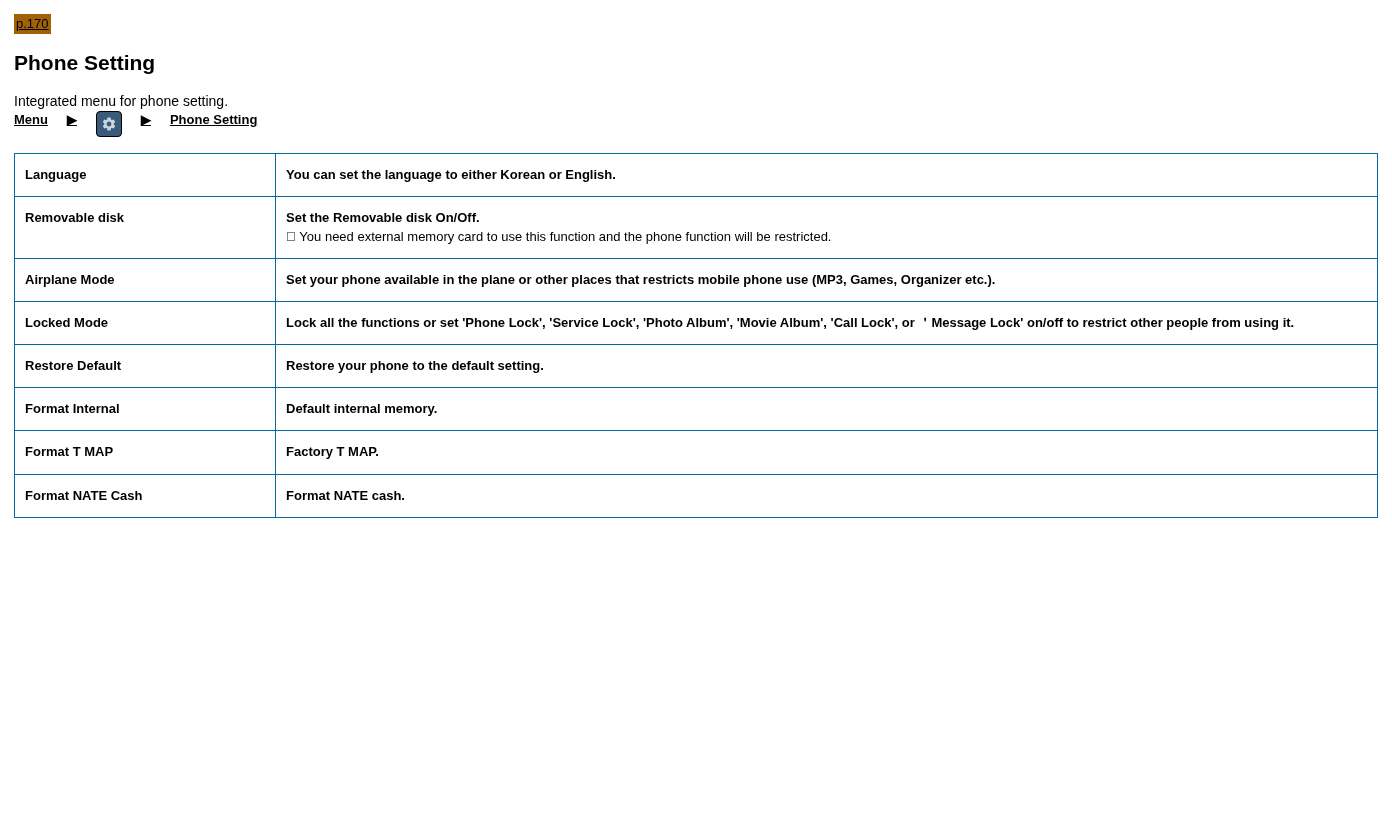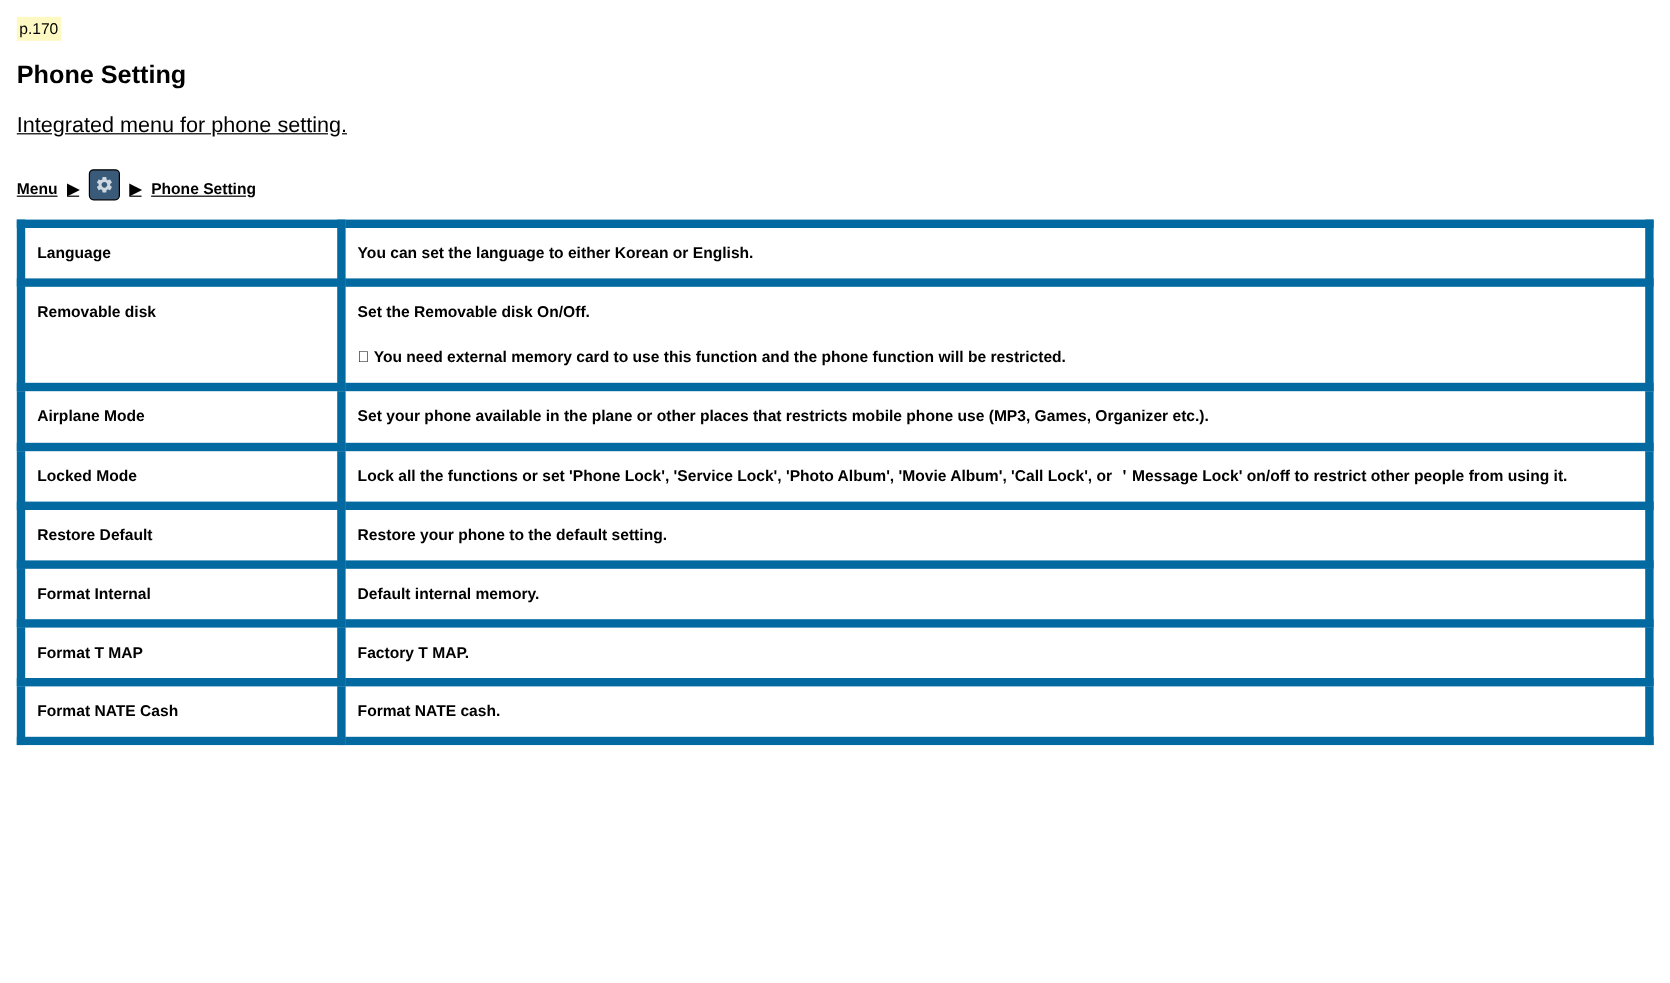--- a/index.html
+++ b/index.html
@@ -5,44 +5,43 @@
     body {
       font-family: Arial, Helvetica, sans-serif;
       font-size: 13px;
       color: #000;
       margin: 0;
       padding: 14px 14px 0 14px;
       background: #fff;
       line-height: 1.4;
     }
     .page-number {
-      background-color: #fef9c3;
+      background-color: #a16207;
       display: inline-block;
       padding: 1px 2px;
       font-size: 13px;
+      text-decoration: underline;
     }
     .main-heading {
       font-size: 21px;
       font-weight: bold;
       margin-top: 14px;
       margin-bottom: 14px;
     }
     .subtitle {
-      font-size: 18px;
-      margin-bottom: 24px;
-      text-decoration: underline;
+      font-size: 14px;
     }
     .breadcrumb {
       font-weight: bold;
       text-decoration: underline;
       font-size: 13px;
       margin-bottom: 16px;
       display: flex;
-      align-items: flex-end;
-      gap: 8px;
+      align-items: flex-start;
+      gap: 19px;
     }
     .breadcrumb-icon {
       display: inline-flex;
       width: 24px;
       height: 24px;
       background: #3a5a7a;
       border: 1px solid #000;
       border-radius: 4px;
       align-items: center;
       justify-content: center;
@@ -55,35 +54,34 @@
     }
     .arrow {
       display: inline-block;
     }
     table {
       border-collapse: collapse;
       width: 100%;
       margin-top: 6px;
     }
     td {
-      border: 7px solid #0369a1;
+      border: 1px solid #0369a1;
       padding: 12px 10px 12px 10px;
       vertical-align: top;
       font-size: 13px;
     }
     td:first-child {
       width: 240px;
       font-weight: bold;
     }
     .desc-bold {
       font-weight: bold;
     }
     .desc-note {
-      font-weight: bold;
-      margin-top: 20px;
+      font-weight: normal;
     }
   </style>
 </head>
 <body>
 
 
 
 <div class="page-number">p.170</div>
 
 <div class="main-heading">Phone Setting</div>

